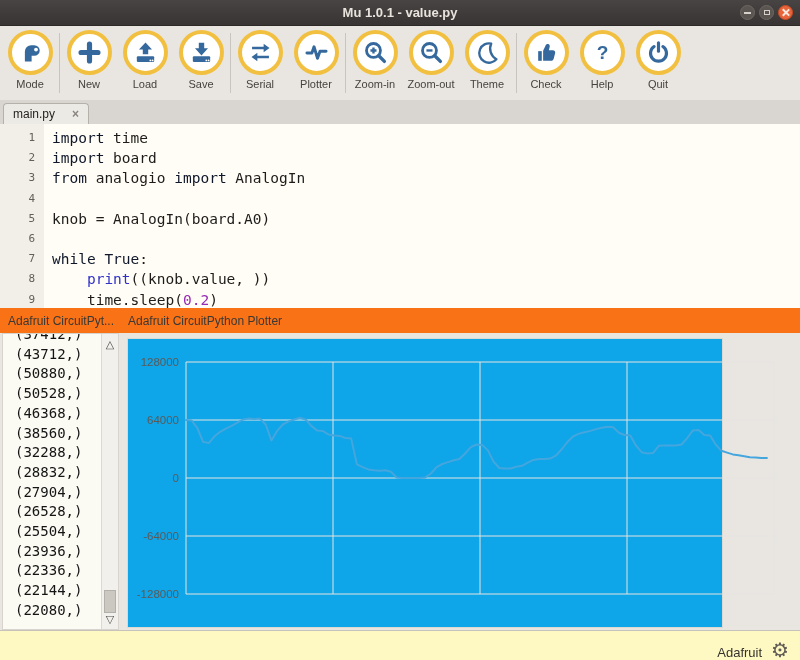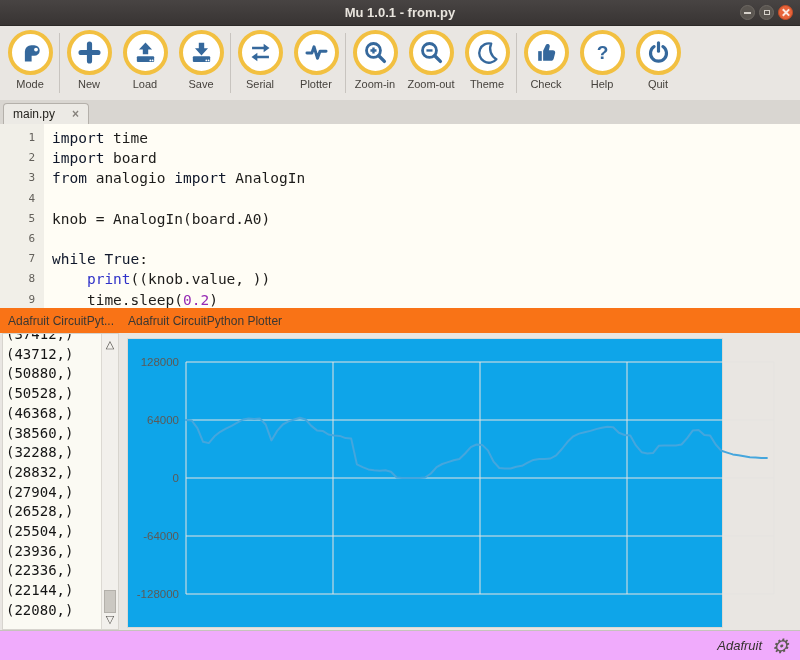--- a/index.html
+++ b/index.html
@@ -53,44 +53,44 @@
   
   .pane-headers{height:25px;display:flex;align-items:center;background:#f97316;font-size:12px;color:#3b3834;}
   .ph-serial{width:120px;padding-left:8px;}
   .ph-plotter{padding-left:8px;}
 
   
   .bottom{height:297px;position:relative;background:#e9e6e2;}
   .serial-pane{position:absolute;left:2px;top:0;width:117px;height:297px;background:#fbfaf3;
     border:1px solid #d7d4ce;display:flex;overflow:hidden;}
   .serial-text{flex:1;overflow:hidden;font-family:"DejaVu Sans Mono",monospace;font-size:14px;
-    color:#141414;padding-left:3px;margin-top:-9px;}
+    color:#141414;padding-left:12px;margin-top:-9px;}
   .serial-text div{line-height:19.7px;white-space:pre;}
   .scrollbar{width:17px;background:#f2f0ec;border-left:1px solid #dcd9d3;position:relative;flex:none;}
   .sb-arrow{position:absolute;left:0;width:100%;text-align:center;font-size:11px;color:#4e4b46;line-height:14px;}
   .sb-up{top:3px;} .sb-down{bottom:3px;}
   .sb-thumb{position:absolute;left:2px;right:2px;top:256px;height:23px;background:#cbc8c2;border:1px solid #b3b0aa;}
 
   .plotter-card{position:absolute;left:127px;top:5px;width:596px;height:290px;
     background:#0ea5e9;border:1px solid #dcd9d3;}
   .plotter-card svg{display:block;}
 
   
-  .statusbar{height:30px;border-top:1px solid #c6c2bc;background:#f0abfc;
-    display:flex;align-items:center;justify-content:flex-end;gap:9px;padding-right:11px;font-style:italic;}
+  .statusbar{height:30px;border-top:1px solid #c6c2bc;background:#fef9c3;
+    display:flex;align-items:flex-end;justify-content:flex-end;gap:9px;padding-right:11px;}
   .status-label{font-size:13px;color:#35322e;}
   .gear{font-size:20px;color:#5f5b55;line-height:1;}
 </style>
 </head>
 <body>
 
 <div class="window">
 
   <div class="titlebar">
-    <span class="title-text">Mu 1.0.1 - from.py</span>
+    <span class="title-text">Mu 1.0.1 - value.py</span>
     <span class="win-controls">
       <span class="wbtn wbtn-min">
           <span class="glyph-min"></span>
         </span>
       <span class="wbtn wbtn-max">
           <span class="glyph-max"></span>
         </span>
       <span class="wbtn wbtn-close">
           <span class="glyph-close"></span>
         </span>

